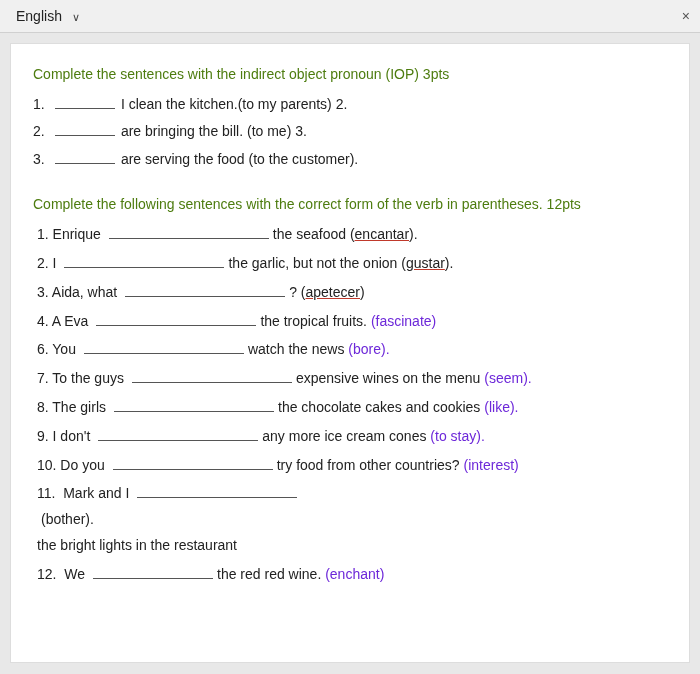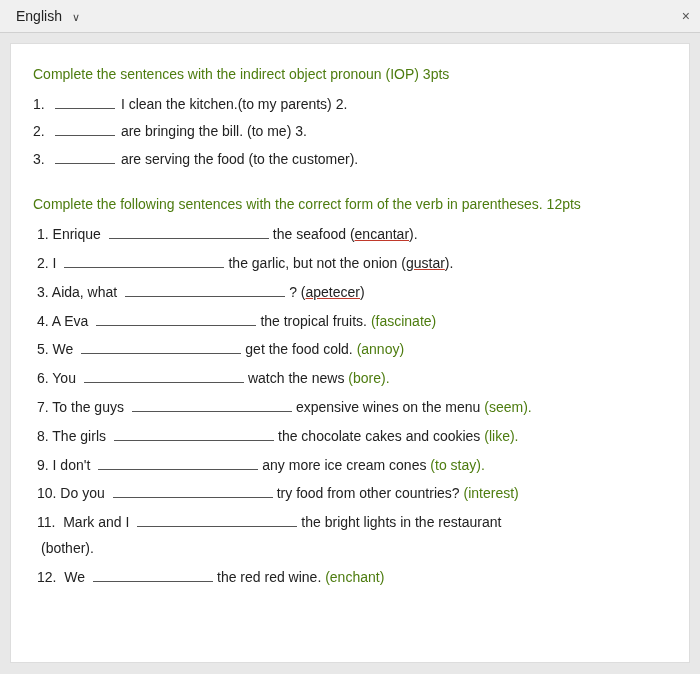--- a/index.html
+++ b/index.html
@@ -139,21 +139,21 @@
       margin-right: 4px;
       white-space: nowrap;
       text-align: right;
     }
 
     .row-suffix {
       white-space: nowrap;
     }
 
     .parenthetical {
-      color: #4d7c0f;
+      color: #6d28d9;
     }
   </style>
 </head>
 <body>
 
 <div class="top-bar">
   <span class="top-bar-title">English</span>
   <span class="top-bar-chevron">∨</span>
   <span class="close-btn">×</span>
 </div>
@@ -204,25 +204,20 @@
         <span class="blank blank-long"></span>
         <span class="row-suffix">? (<span class="underline-word">apetecer</span>)</span>
       </div>
 
       <div class="sentence-row">
         <span class="row-num">4. A Eva</span>
         <span class="blank blank-long"></span>
         <span class="row-suffix">the tropical fruits. <span class="parenthetical">(fascinate)</span></span>
       </div>
 
-      <div class="sentence-row">
-        <span class="row-num">5. We</span>
-        <span class="blank blank-long"></span>
-        <span class="row-suffix">get the food cold. <span class="parenthetical">(annoy)</span></span>
-      </div>
 
       <div class="sentence-row">
         <span class="row-num">6. You</span>
         <span class="blank blank-long"></span>
         <span class="row-suffix">watch the news <span class="parenthetical">(bore).</span></span>
       </div>
 
       <div class="sentence-row">
         <span class="row-num">7. To the guys</span>
         <span class="blank blank-long"></span>
@@ -243,22 +238,22 @@
 
       <div class="sentence-row">
         <span class="row-num">10. Do you</span>
         <span class="blank blank-long"></span>
         <span class="row-suffix">try food from other countries? <span class="parenthetical">(interest)</span></span>
       </div>
 
       <div class="sentence-row" style="flex-wrap:wrap;">
         <span class="row-num">11.&nbsp;&nbsp;Mark and I</span>
         <span class="blank blank-long"></span>
+        <span class="row-suffix" style="width:100%; padding-left: 4px;">(bother).</span>
         <span class="row-suffix">the bright lights in the restaurant</span>
-        <span class="row-suffix" style="width:100%; padding-left: 4px;">(bother).</span>
       </div>
 
       <div class="sentence-row">
         <span class="row-num">12.&nbsp;&nbsp;We</span>
         <span class="blank blank-medium"></span>
         <span class="row-suffix">the red red wine. <span class="parenthetical">(enchant)</span></span>
       </div>
 
     </div>
   </div>

